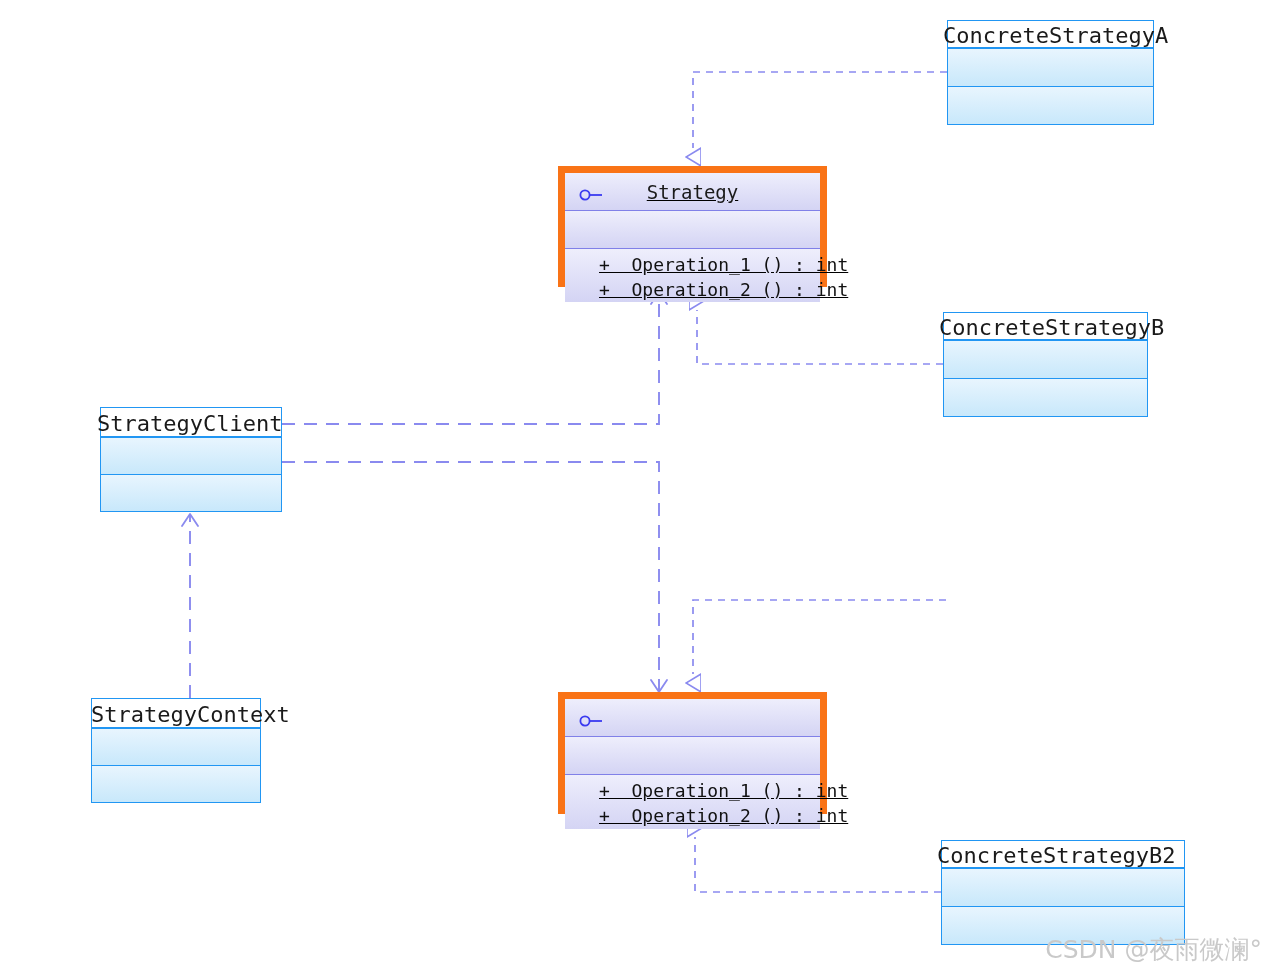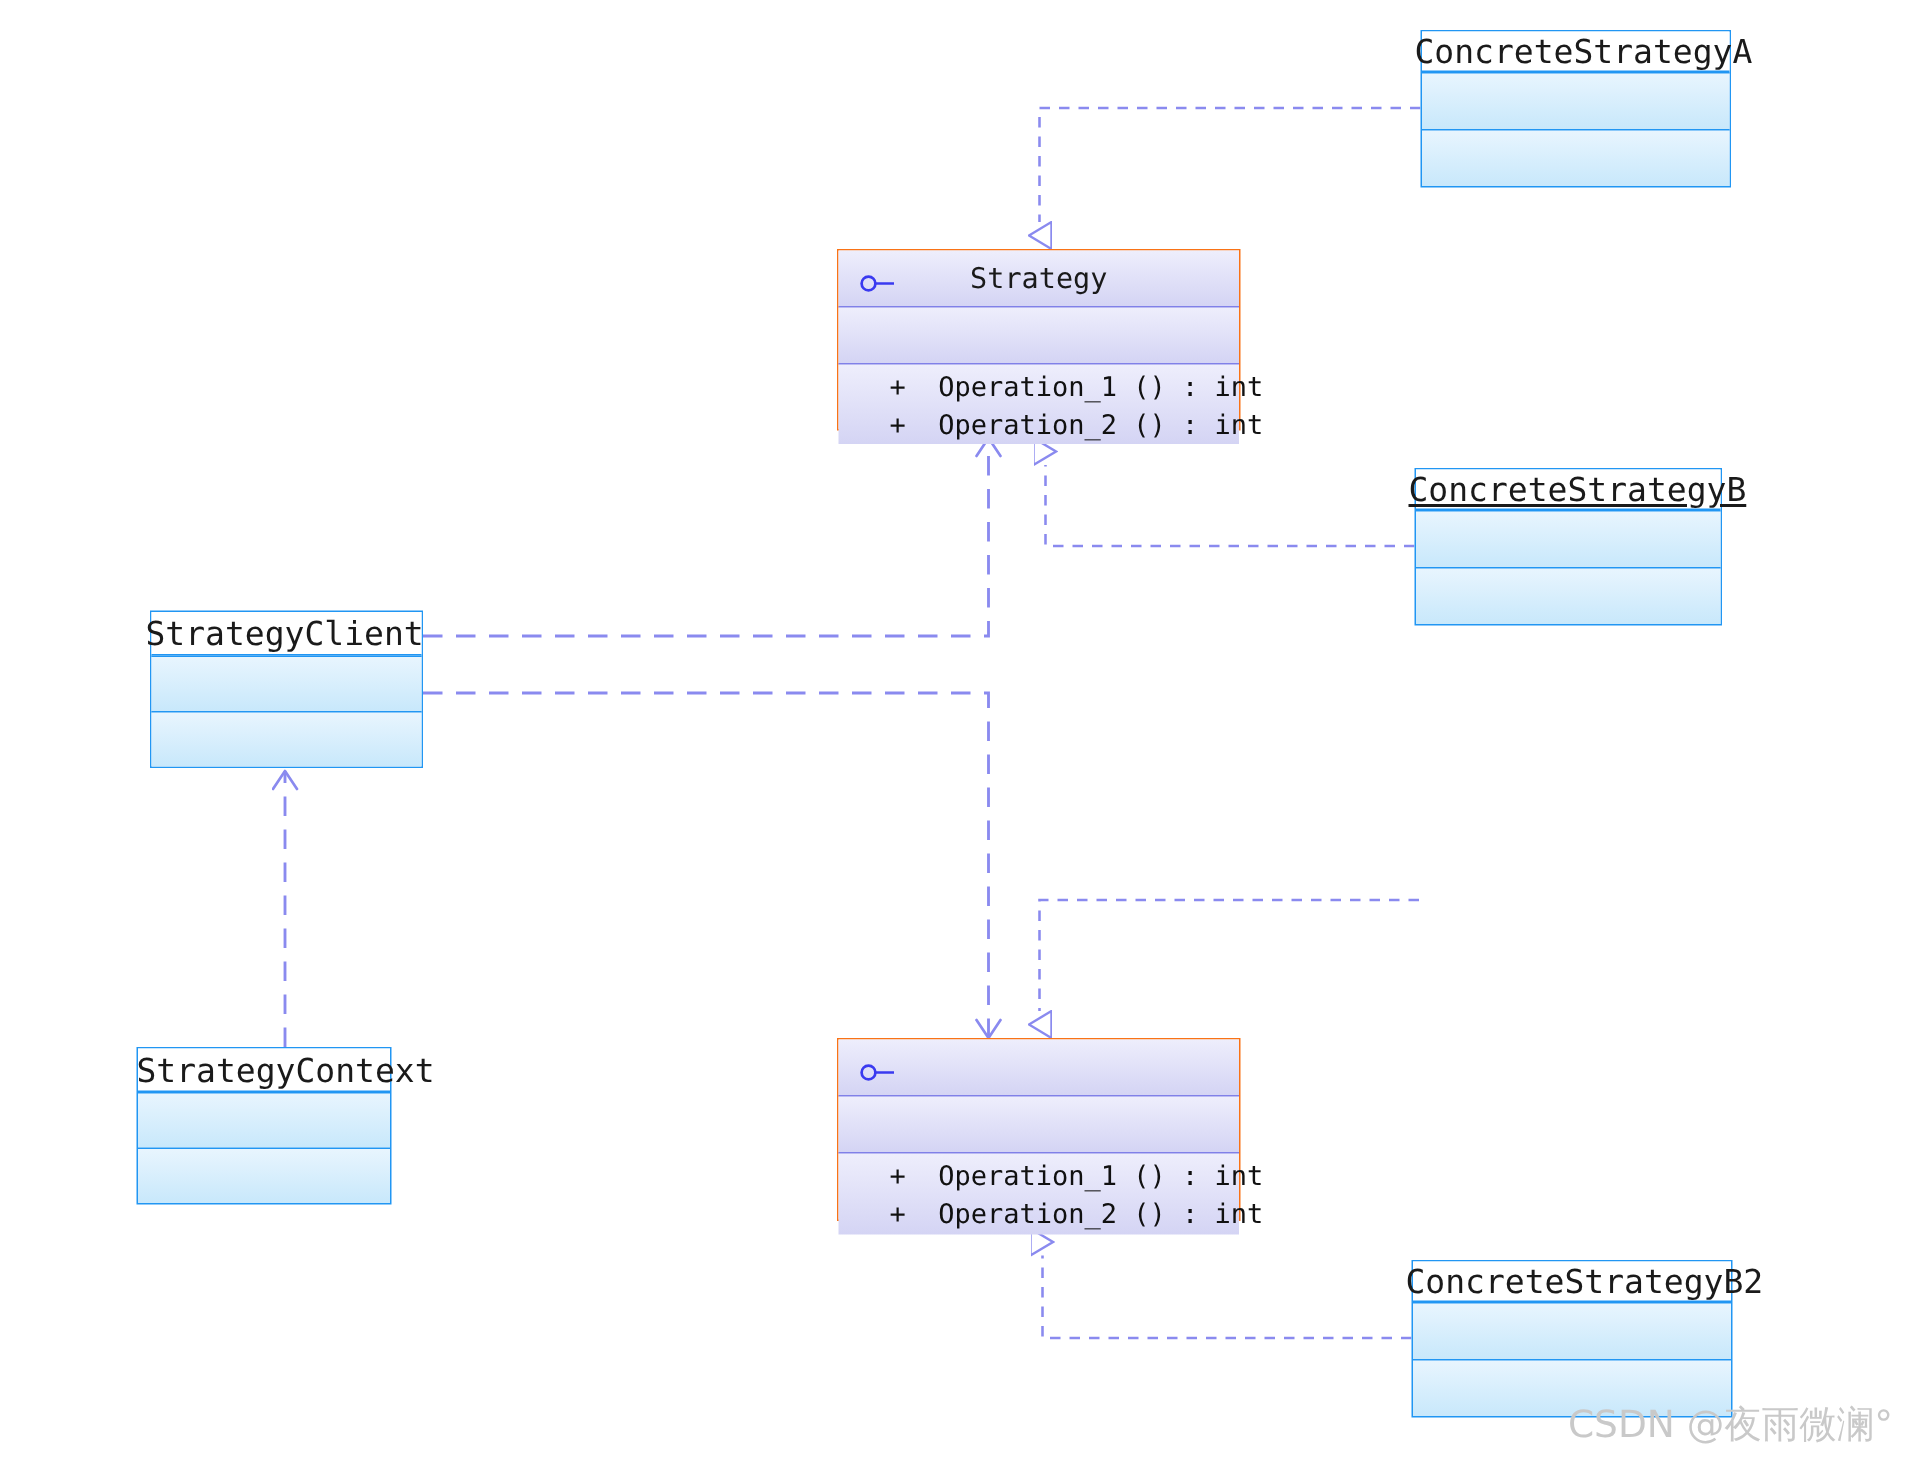--- a/index.html
+++ b/index.html
@@ -55,21 +55,22 @@
     white-space: pre;
     font-family: "DejaVu Sans Mono", monospace;
     font-size: 22px;
     color: #1a1a1a;
     letter-spacing: 0px;
     line-height: 1;
   }
 
   
   .lav {
-    border: 1px solid #f97316;
+    border: 7px solid #f97316;
+    text-decoration: underline;
   }
   .lav .row {
     background: linear-gradient(to bottom, #eeeefc 0%, #d4d4f4 100%);
   }
   .lav .row + .row {
     border-top: 1px solid #8080e8;
   }
   .iface-title {
     text-align: center;
     font-family: "DejaVu Sans Mono", monospace;
@@ -171,21 +172,21 @@
     </div>
     <div class="row" style="height:38px;"></div>
     <div class="row" style="height:54px; padding-top:3px;">
       <div class="member">+  Operation_1 () : int</div>
       <div class="member">+  Operation_2 () : int</div>
     </div>
   </div>
 
   <div class="uml-box blue" style="left:943px; top:312px; width:205px; height:105px;">
     <div class="row title-row" style="height:27px;">
-      <span class="title-text" style="left:-5px; top:4px;text-decoration:underline;">ConcreteStrategyB</span>
+      <span class="title-text" style="left:-5px; top:4px;">ConcreteStrategyB</span>
     </div>
     <div class="row" style="height:38px;"></div>
     <div class="row" style="height:38px;"></div>
   </div>
 
   <div class="uml-box blue" style="left:100px; top:407px; width:182px; height:105px;">
     <div class="row title-row" style="height:29px;">
       <span class="title-text" style="left:-4px; top:5px;">StrategyClient</span>
     </div>
     <div class="row" style="height:37px;"></div>
@@ -210,21 +211,21 @@
   </div>
 
   <div class="uml-box blue" style="left:91px; top:698px; width:170px; height:105px;">
     <div class="row title-row" style="height:29px;">
       <span class="title-text" style="left:-1px; top:5px;">StrategyContext</span>
     </div>
     <div class="row" style="height:37px;"></div>
     <div class="row" style="height:37px;"></div>
   </div>
 
-  <div class="uml-box blue" style="left:941px; top:840px; width:214px; height:105px;">
+  <div class="uml-box blue" style="left:941px; top:840px; width:244px; height:105px;">
     <div class="row title-row" style="height:27px;">
       <span class="title-text" style="left:-5px; top:4px;">ConcreteStrategyB2</span>
     </div>
     <div class="row" style="height:38px;"></div>
     <div class="row" style="height:38px;"></div>
   </div>
 
   <div id="watermark">CSDN @夜雨微澜°</div>
 
 </div>

